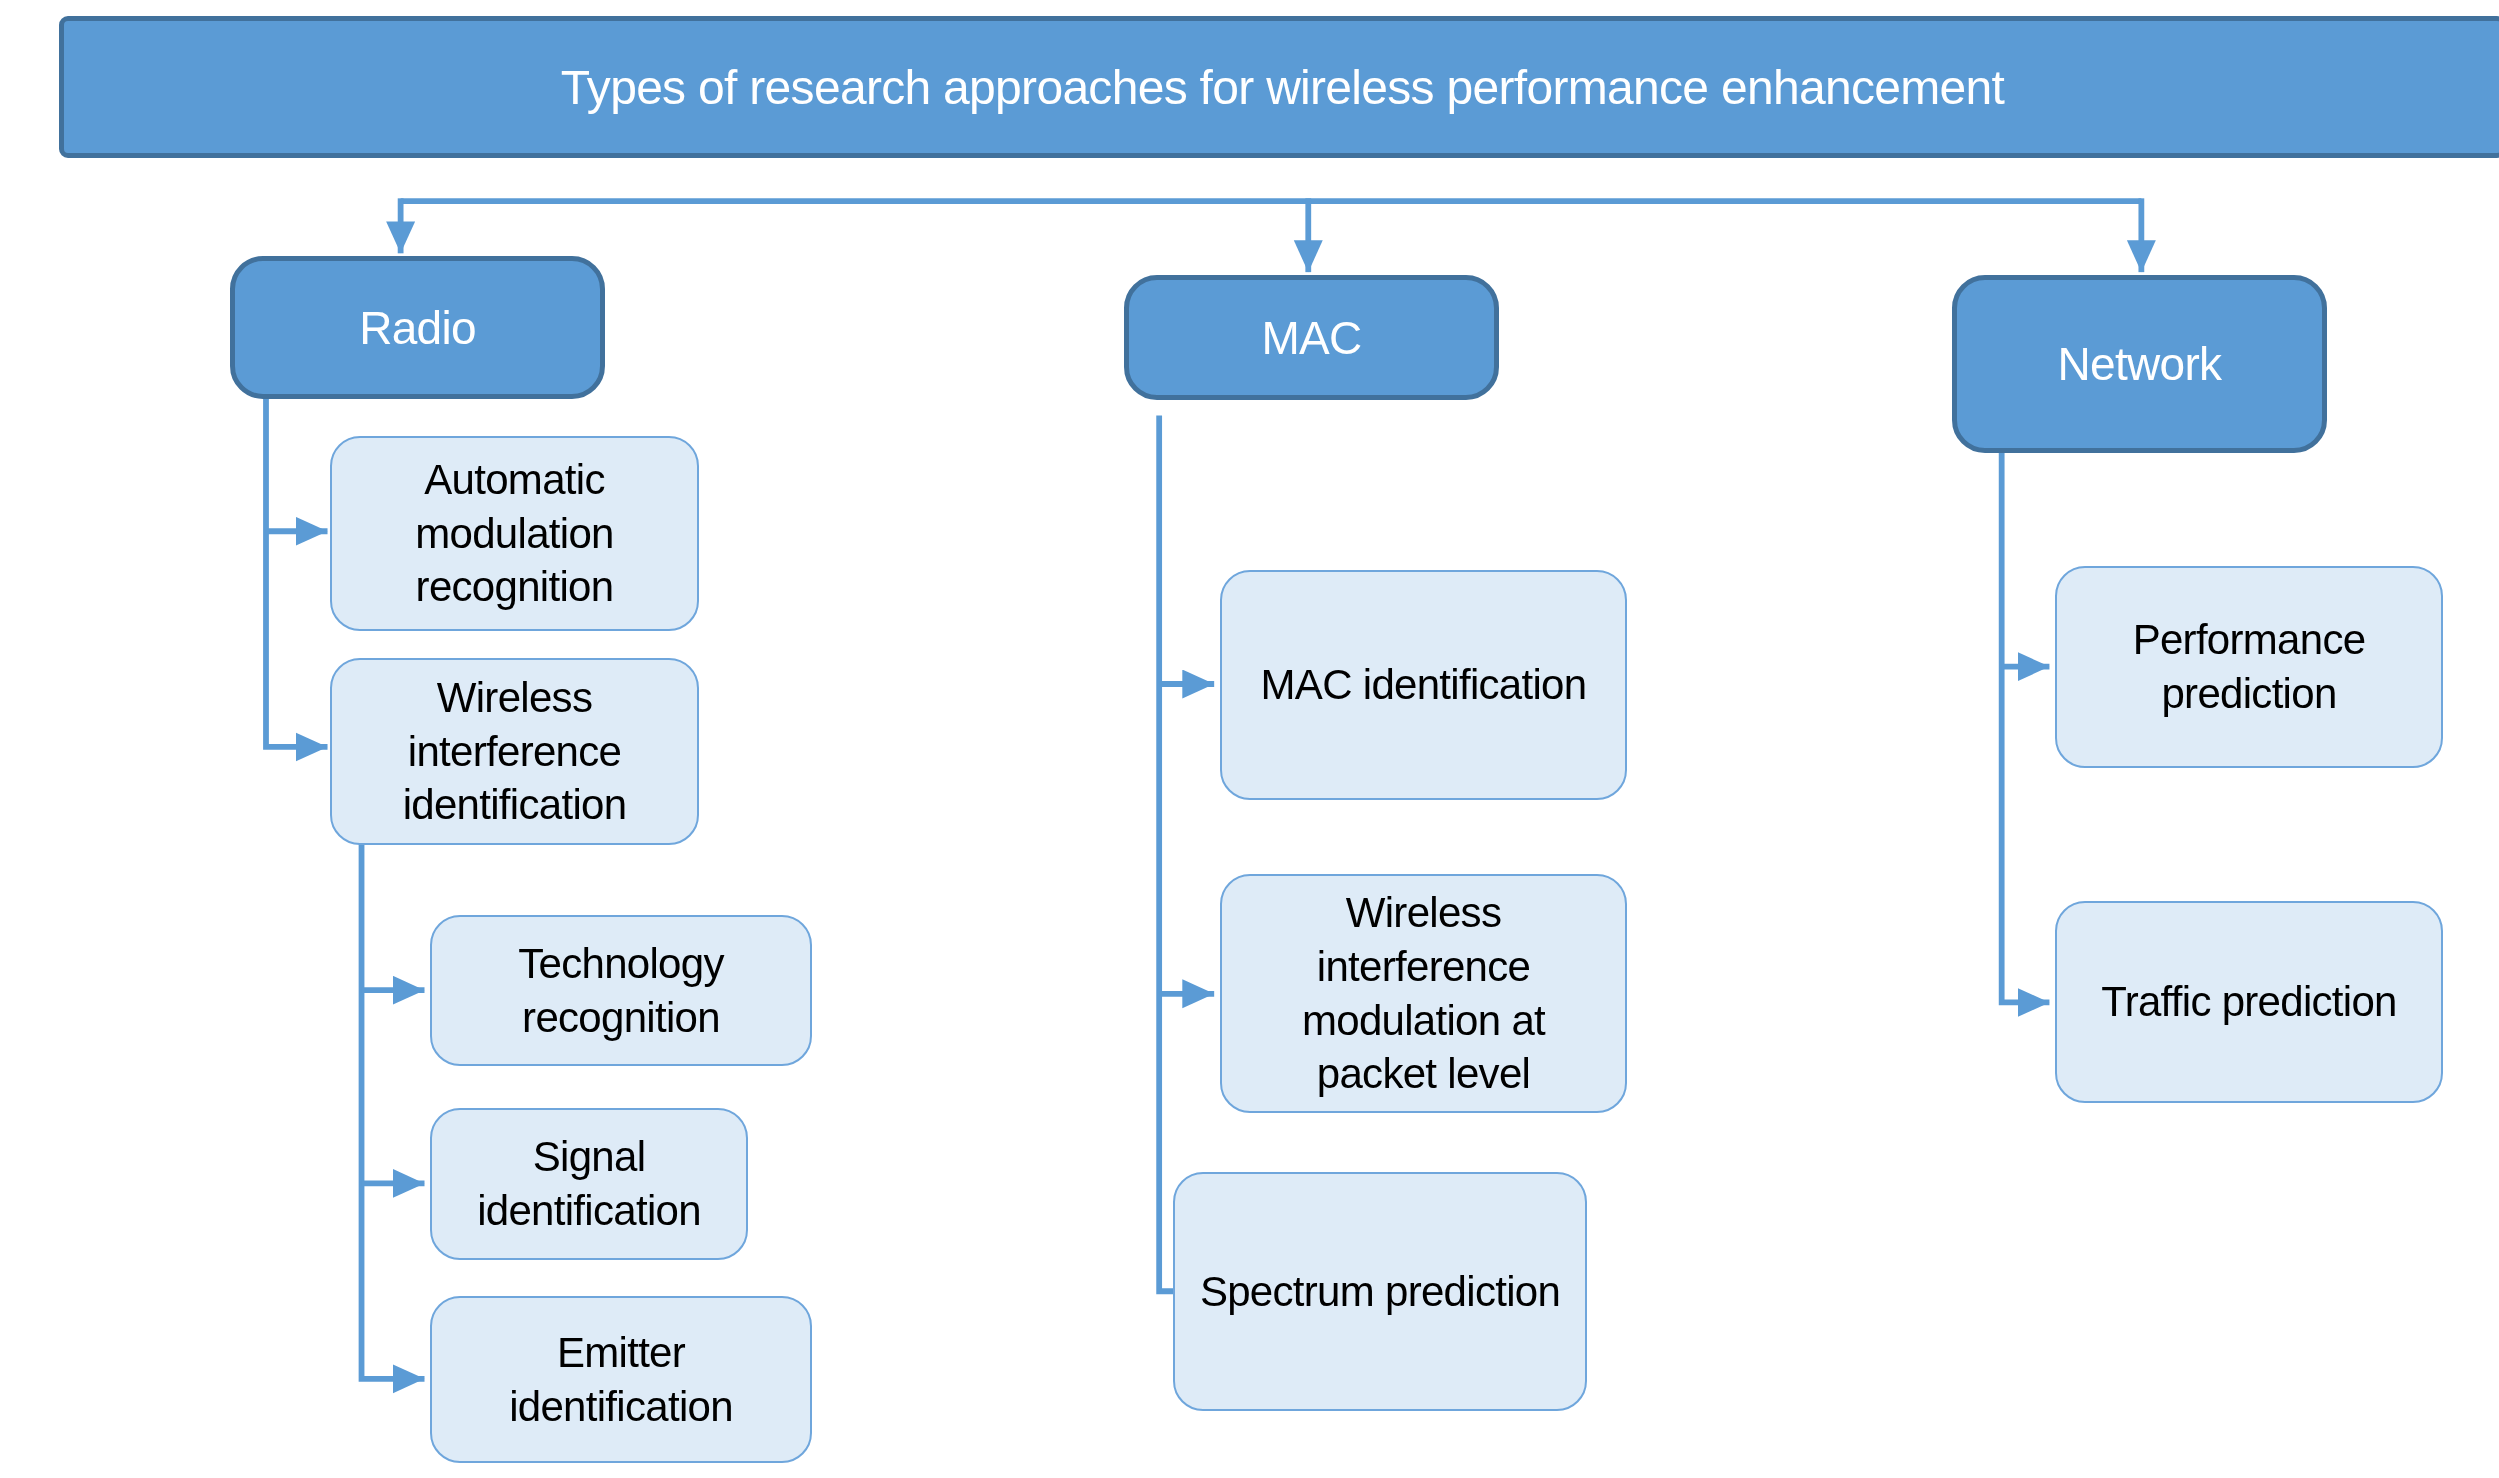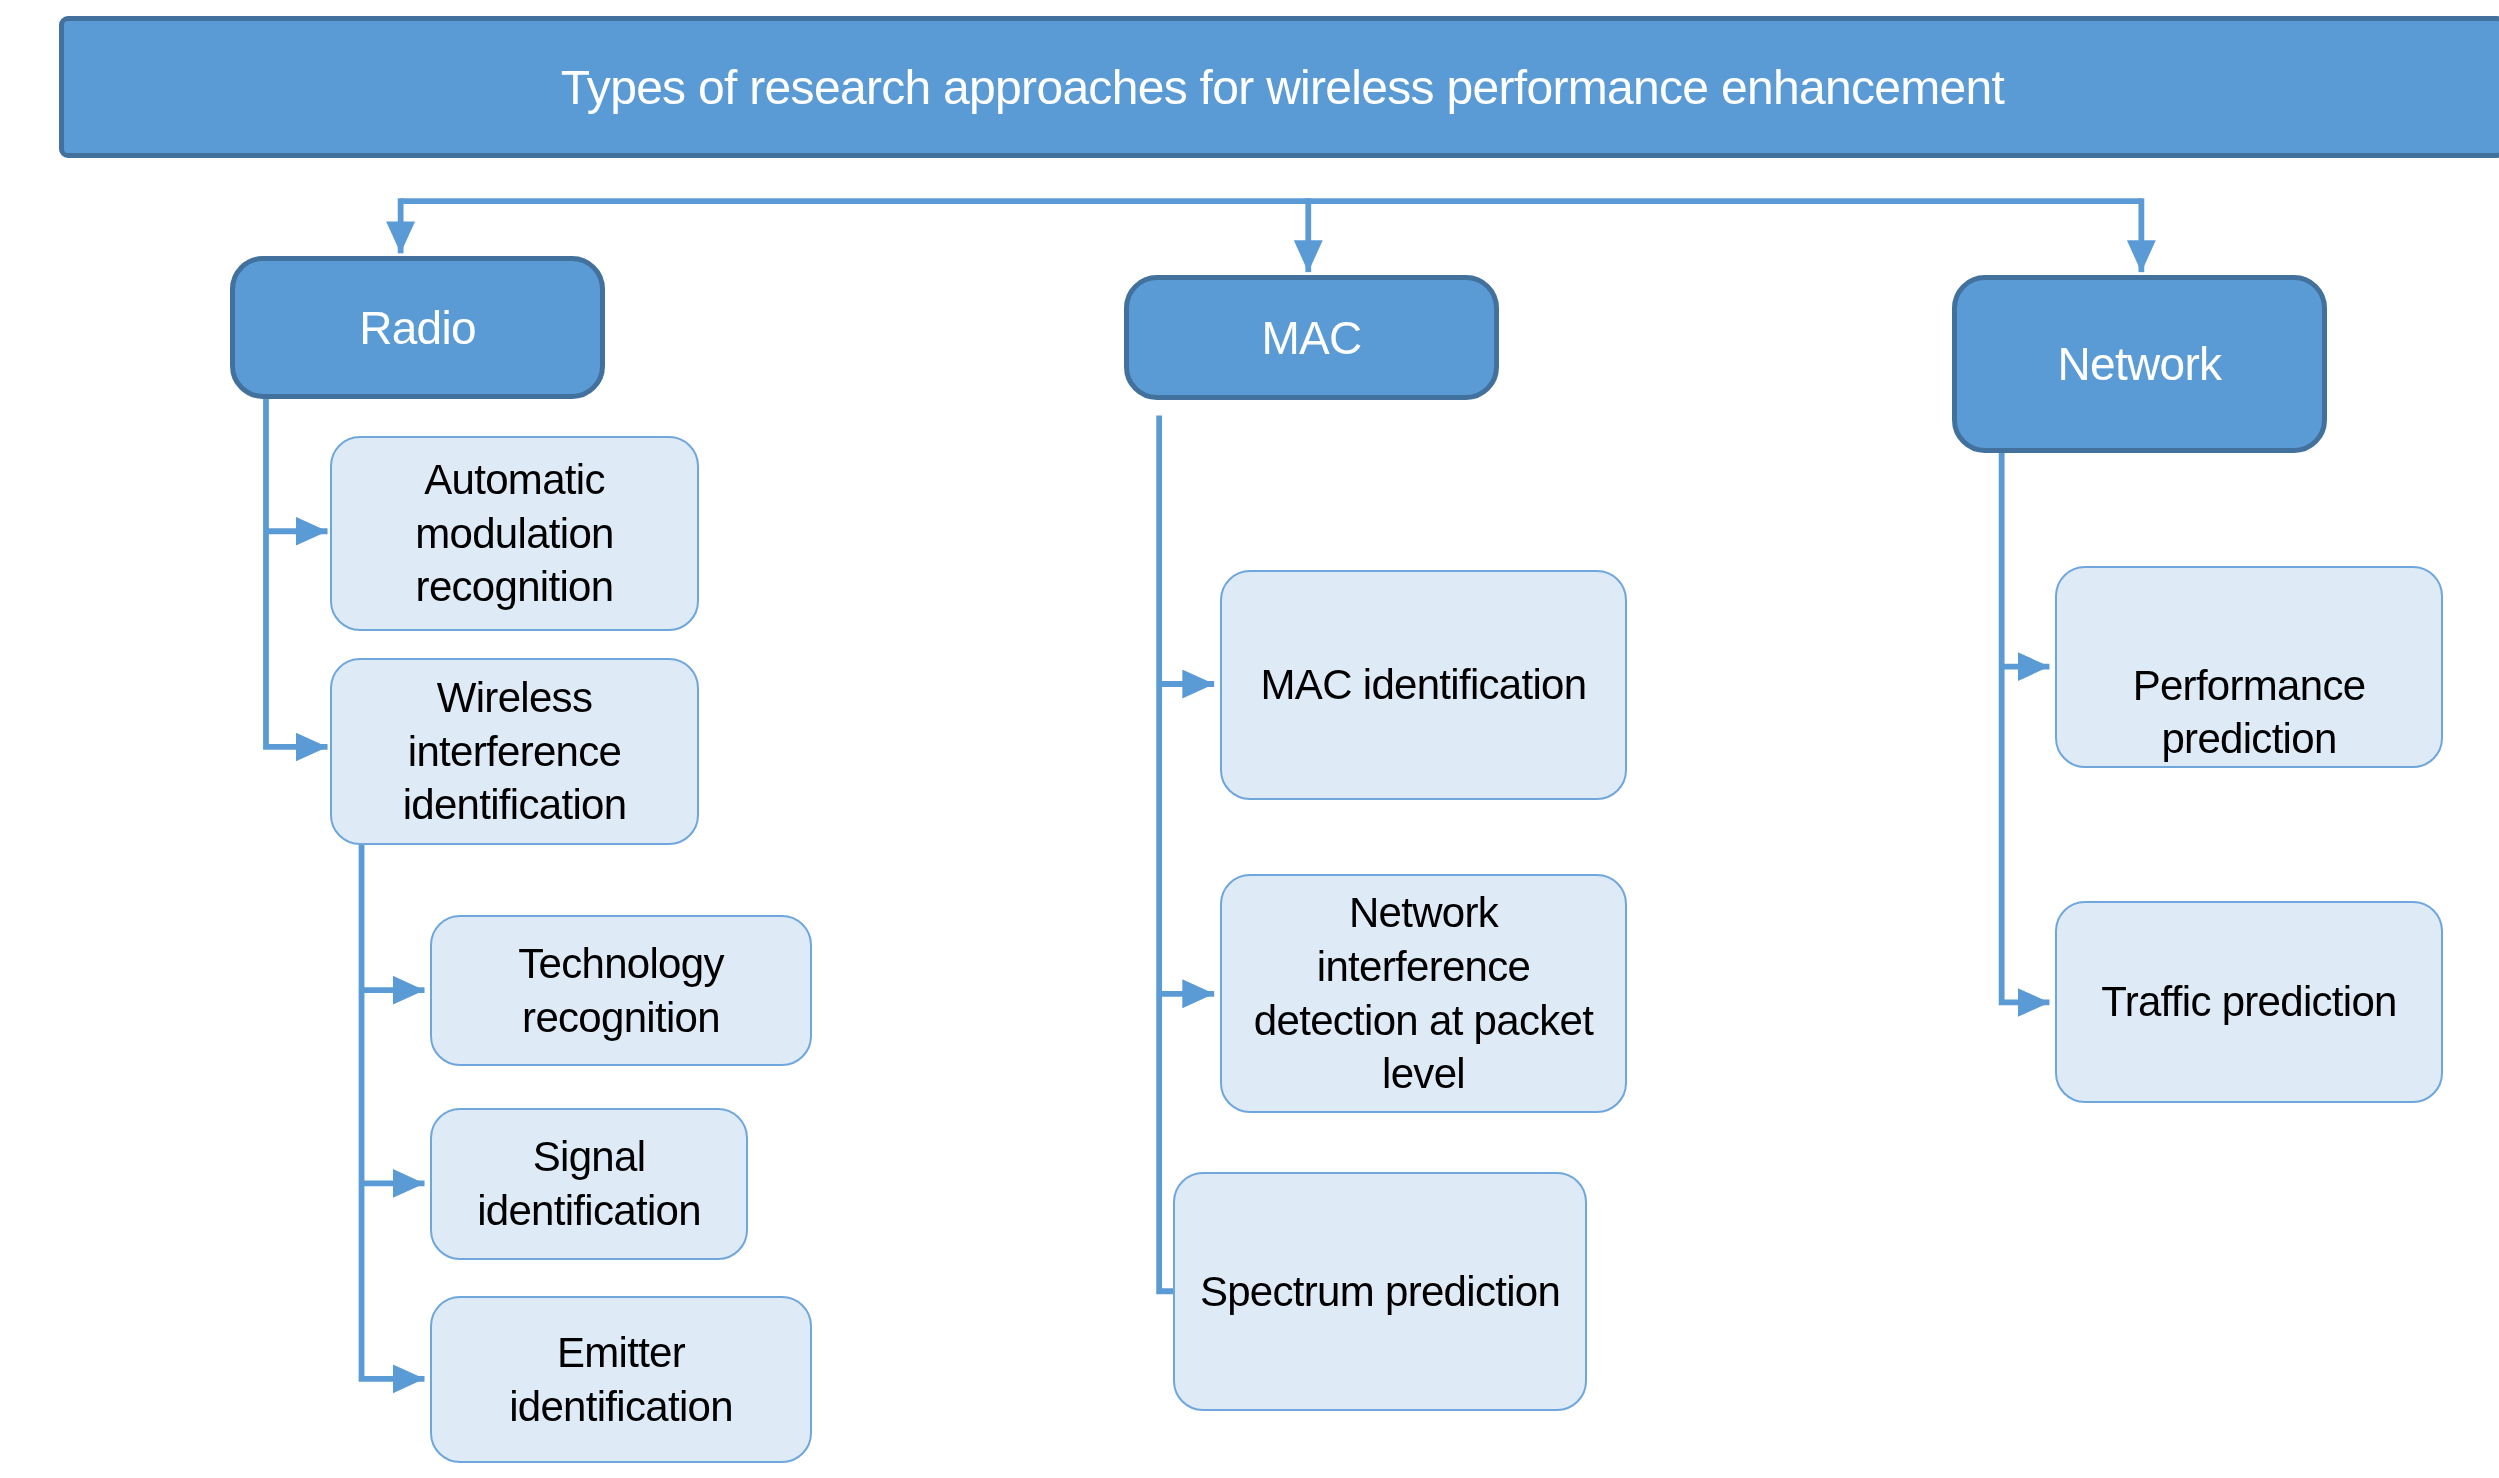--- a/index.html
+++ b/index.html
@@ -105,25 +105,25 @@
   <span>Signal identification</span>
 </div>
 <div class="node box-light" style="left:430px;top:1296px;width:382px;height:167px;">
   <span>Emitter identification</span>
 </div>
 
 <div class="node box-light" style="left:1220px;top:570px;width:407px;height:230px;">
   <span>MAC identification</span>
 </div>
 <div class="node box-light" style="left:1220px;top:874px;width:407px;height:239px;">
-  <span>Network interference detection at packet level</span>
+  <span>Wireless interference modulation at packet level</span>
 </div>
 <div class="node box-light" style="left:1173px;top:1172px;width:414px;height:239px;">
   <span>Spectrum prediction</span>
 </div>
 
-<div class="node box-light" style="left:2055px;top:566px;width:388px;height:202px;align-items:flex-end;">
+<div class="node box-light" style="left:2055px;top:566px;width:388px;height:202px;">
   <span>Performance prediction</span>
 </div>
 <div class="node box-light" style="left:2055px;top:901px;width:388px;height:202px;">
   <span>Traffic prediction</span>
 </div>
 
 
 </body></html>

